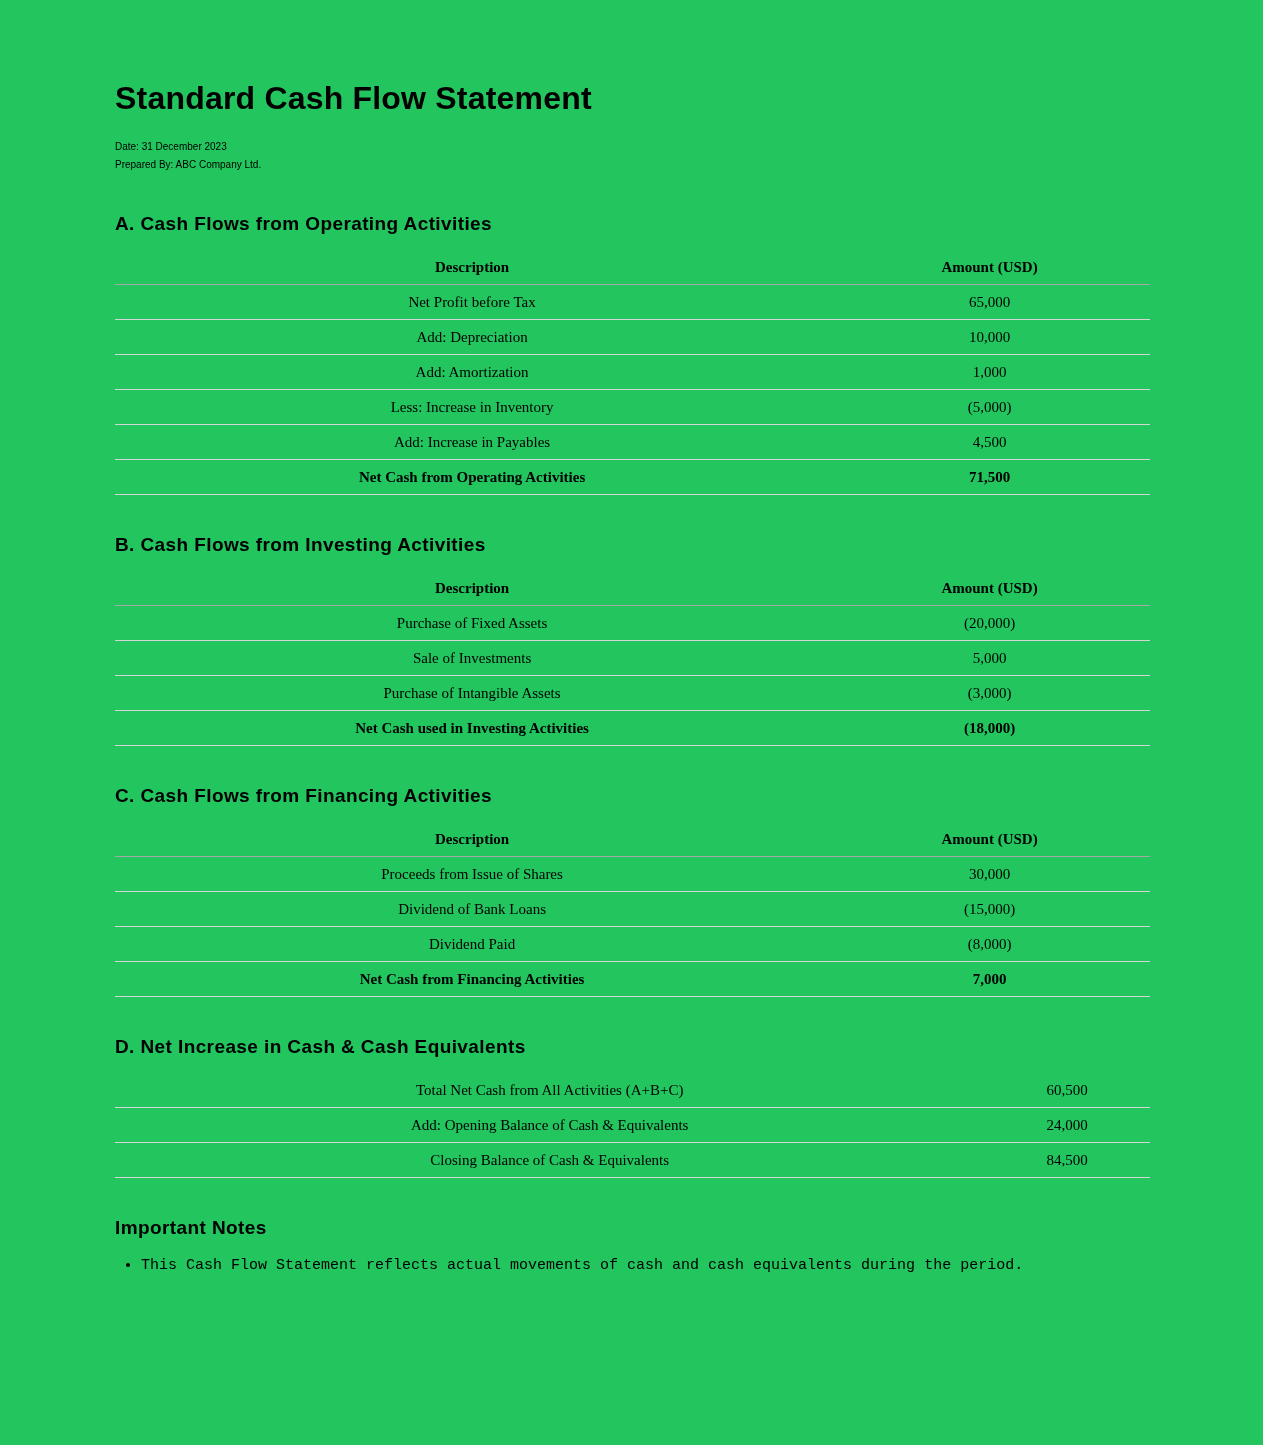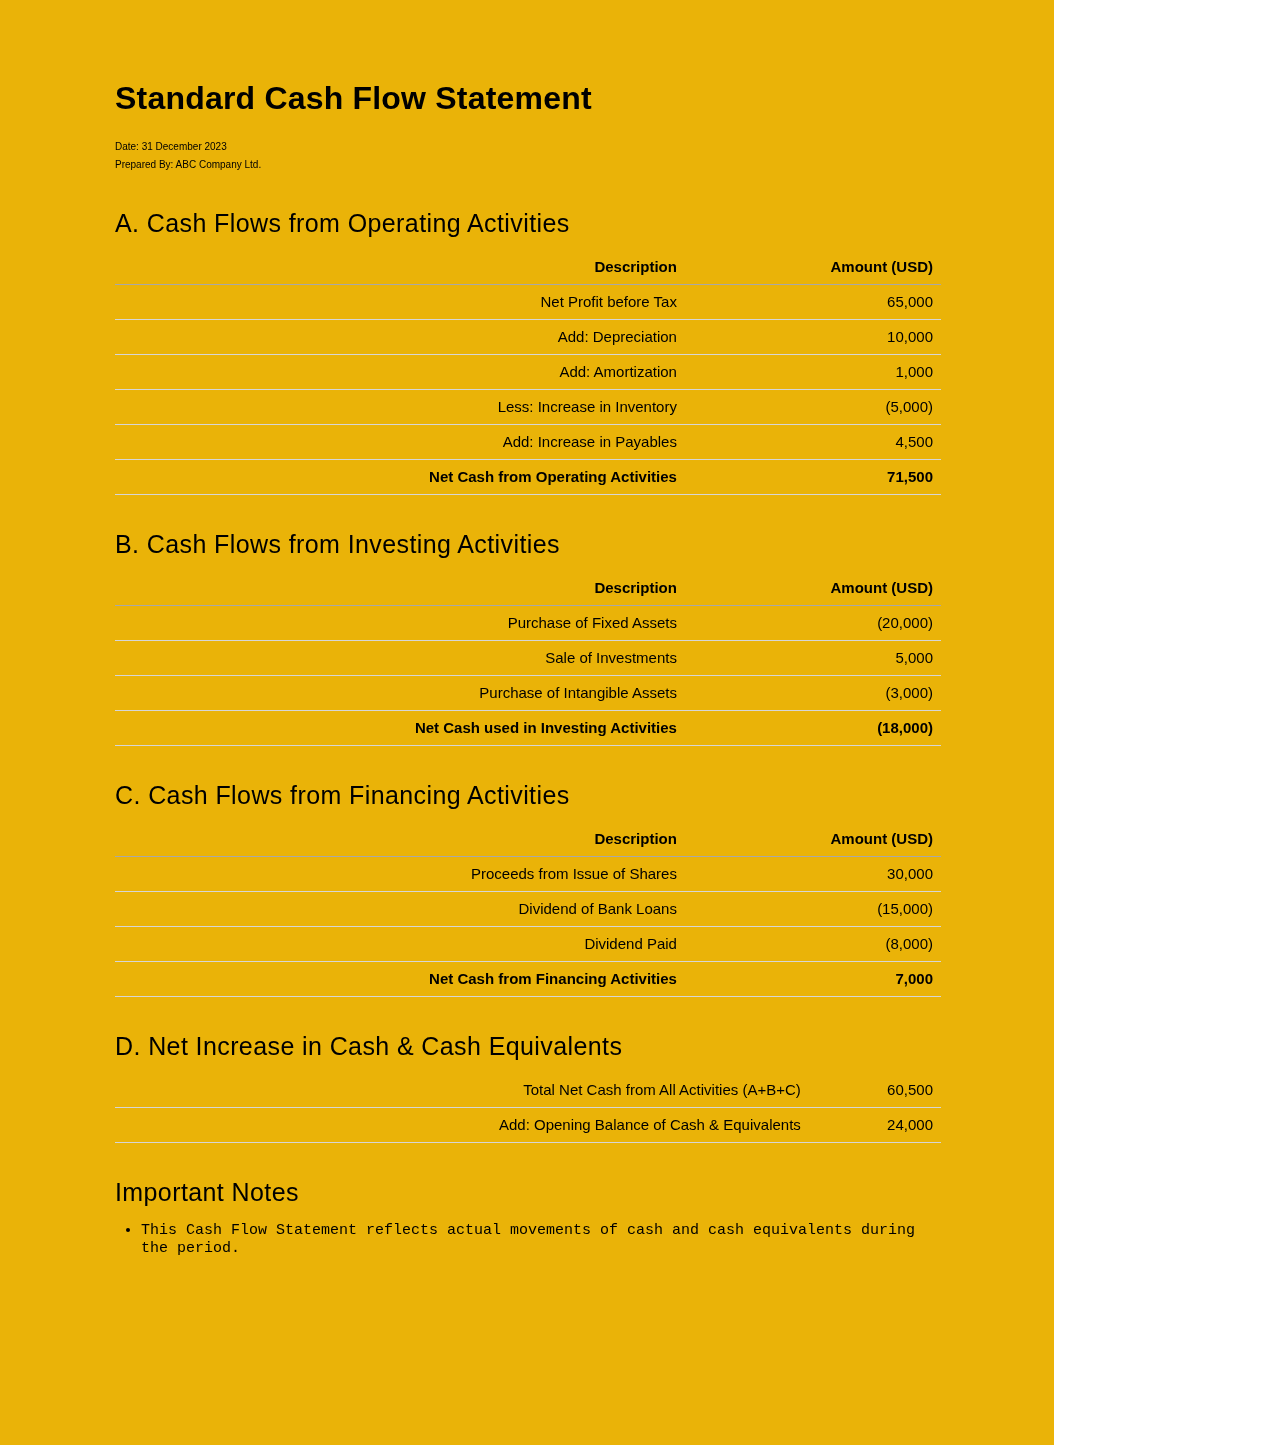--- a/index.html
+++ b/index.html
@@ -3,23 +3,23 @@
 <meta charset="utf-8">
 <style>
   html, body {
     margin: 0;
     padding: 0;
     background: #ffffff;
     color: #000000;
     font-family: "Liberation Sans", sans-serif;
   }
   .viewport {
-    width: 1054px;
+    width: 1263px;
     height: 1445px;
-    background: #eab308;
+    background: #22c55e;
     overflow: hidden;
     position: relative;
   }
   
   .clip {
     height: 1303px;
     overflow: hidden;
   }
   .page {
     padding: 0 113px 0 115px;
@@ -31,37 +31,38 @@
     margin: 0;
     padding-top: 80px;
     letter-spacing: 0.2px;
   }
   p.meta {
     font-size: 10px;
     line-height: 18px;
     margin: 22px 0 0 0;
   }
   h2.section-heading {
-    font-size: 25px;
-    font-weight: 400;
+    font-size: 19px;
+    font-weight: 700;
     letter-spacing: 0.4px;
     line-height: 23px;
     margin: 38px 0 15px 0;
   }
   table.cf {
     width: 100%;
     border-collapse: collapse;
     font-size: 15px;
   }
   table.cf th, table.cf td {
-    text-align: right;
+    text-align: center;
     vertical-align: middle;
     padding: 8px;
     line-height: 18px;
     border-bottom: 1px solid #d6d6d6;
+    font-family: Liberation Serif, serif;
   }
   table.cf thead th {
     font-weight: bold;
     border-bottom: 1px solid #a8a8a8;
   }
   .col-desc  { width: 69%; }
   .col-amt   { width: 31%; }
   .col-desc-wide { width: 84%; }
   .col-amt-narrow { width: 16%; }
   tr.total-row td { font-weight: bold; }
@@ -185,20 +186,24 @@
       <table class="cf">
         <tbody>
           <tr>
             <td class="col-desc-wide">Total Net Cash from All Activities (A+B+C)</td>
             <td class="col-amt-narrow">60,500</td>
           </tr>
           <tr>
             <td>Add: Opening Balance of Cash &amp; Equivalents</td>
             <td>24,000</td>
           </tr>
+          <tr>
+            <td>Closing Balance of Cash &amp; Equivalents</td>
+            <td>84,500</td>
+          </tr>
         </tbody>
       </table>
 
       <h2 class="section-heading">Important Notes</h2>
       <ul class="notes">
         <li>This Cash Flow Statement reflects actual movements of cash and cash equivalents during the period.</li>
 
       </ul>
 
     </div>

